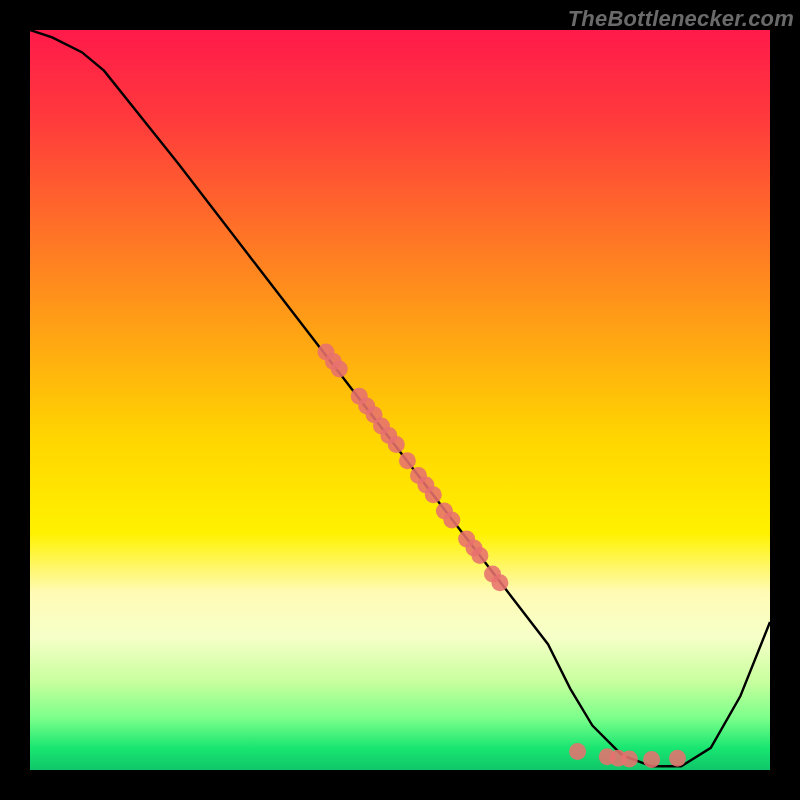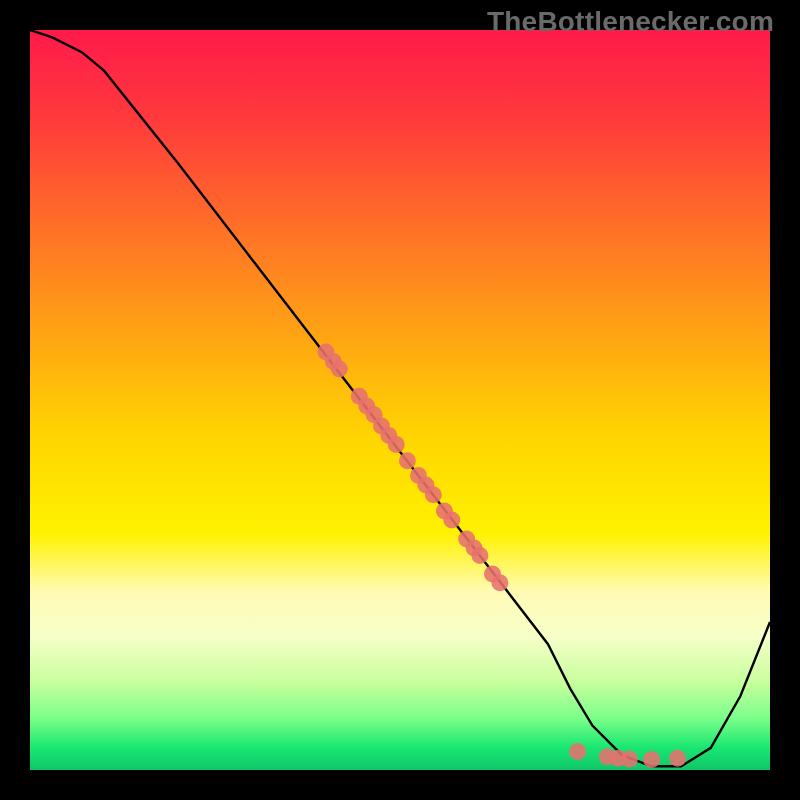--- a/index.html
+++ b/index.html
@@ -41,27 +41,28 @@
     position: absolute;
     left: 0;
     top: 0;
     width: 740px;
     height: 740px;
     pointer-events: none;
   }
   .watermark {
     position: absolute;
     top: 6px;
-    right: 26px;
+    right: 6px;
     font-family: Arial, Helvetica, sans-serif;
-    font-size: 28px;
+    font-size: 22px;
     font-weight: 600;
     color: #6a6a6a;
     letter-spacing: 0.2px;
     user-select: none;
+    font-style: italic;
   }
   .annotation-dot {
     fill: #e7716e;
     fill-opacity: 0.88;
   }
   .curve {
     fill: none;
     stroke: #000;
     stroke-width: 2.4;
   }

